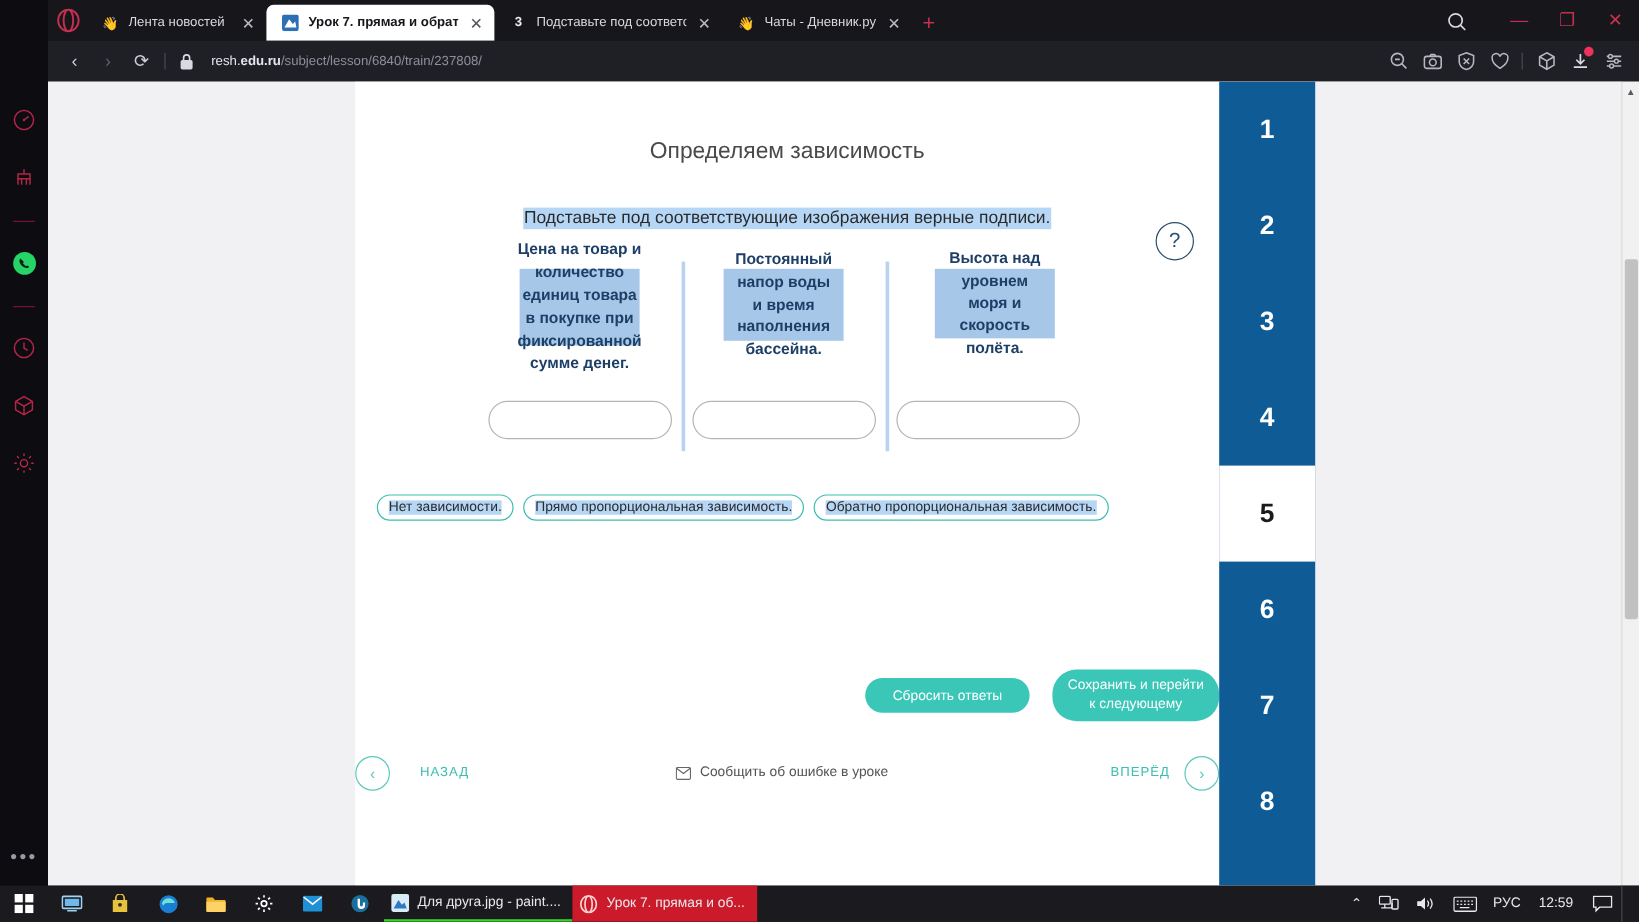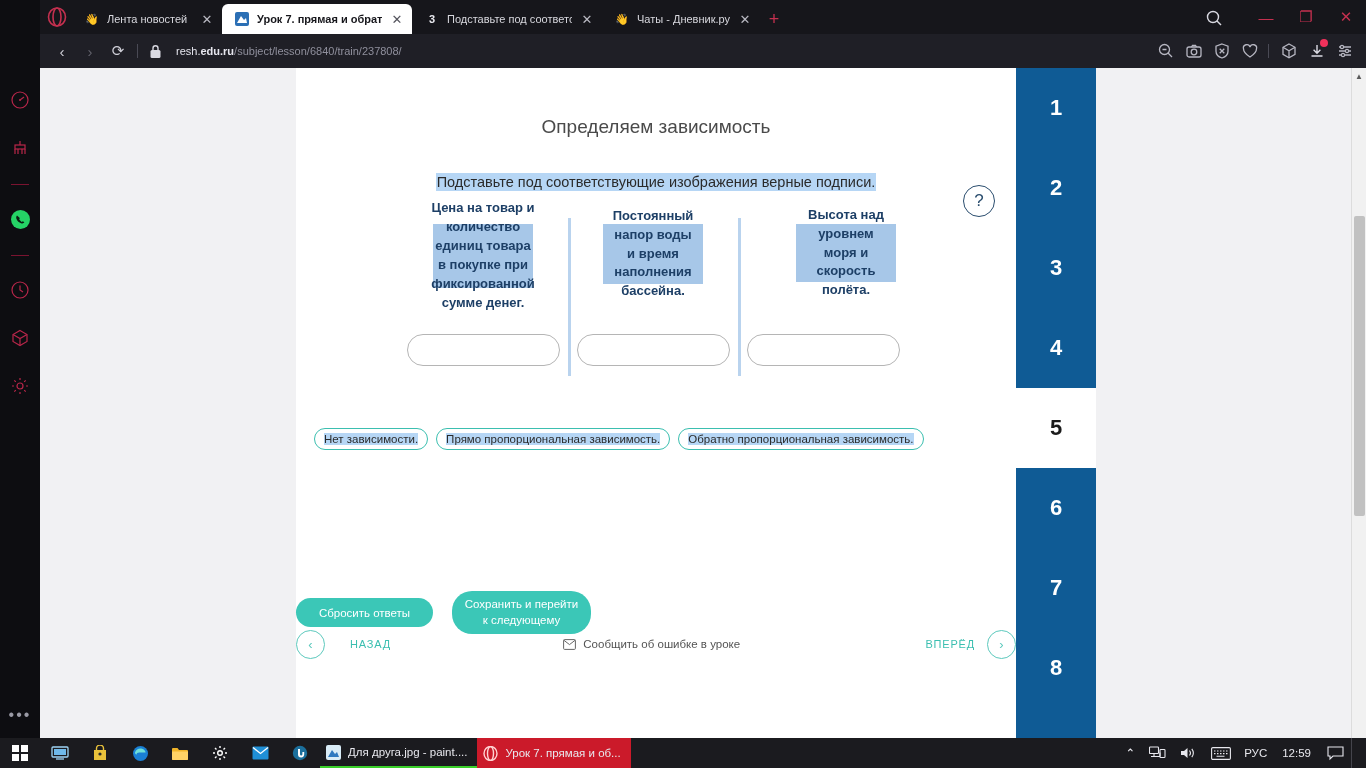--- a/index.html
+++ b/index.html
@@ -202,52 +202,52 @@
     background: #a7c7e8;
     color: #1d3f66;
     font-size: 13px; font-weight: bold;
     line-height: 1.45;
     text-align: center;
     display: flex; align-items: center; justify-content: center;
     padding: 4px 6px;
   }
   .qcard.c1 { left: 393px; width: 100px; height: 64px; }
   .qcard.c2 { left: 563px; width: 100px; height: 60px; }
-  .qcard.c3 { left: 756px; width: 100px; height: 58px; }
+  .qcard.c3 { left: 739px; width: 100px; height: 58px; }
 
   .dropzone {
     position: absolute; top: 266px;
     height: 32px;
     border: 1px solid #b5b5b5; border-radius: 17px;
     background: #fff;
     cursor: pointer;
   }
   .dropzone.z1 { left: 367px; width: 153px; }
   .dropzone.z2 { left: 537px; width: 153px; }
   .dropzone.z3 { left: 707px; width: 153px; }
 
   .chips {
-    position: absolute; left: 274px; top: 360px;
+    position: absolute; left: 274px; top: 344px;
     display: flex; align-items: center;
   }
   .chip {
     border: 1px solid #3bbfb0; border-radius: 14px;
     background: #fff;
     height: 22px;
     padding: 0 9px;
     display: flex; align-items: center;
     font-size: 11.5px; color: #2b2b2b;
     margin-right: 8px;
     cursor: pointer;
   }
   .chip span { background: #b6d6f5; }
 
   .action-btns {
     position: absolute; left: 256px; top: 490px; width: 720px;
-    display: flex; align-items: center; justify-content: flex-start; margin-top: 33px;
+    display: flex; align-items: center; justify-content: flex-end;
   }
   .btn {
     background: #3bc7b7; color: #ffffff;
     border: none; border-radius: 20px;
     font-size: 11.5px;
     text-align: center;
     cursor: pointer;
     font-family: "Liberation Sans", sans-serif;
   }
   .btn-reset { width: 137px; height: 29px; margin-right: 19px; }

